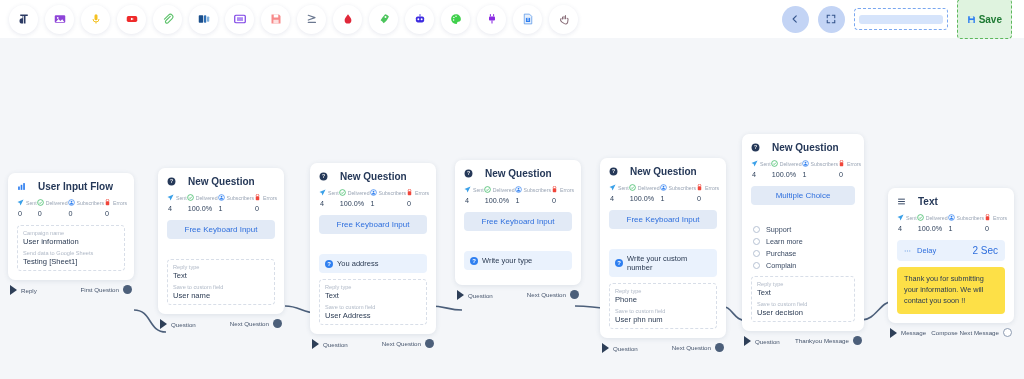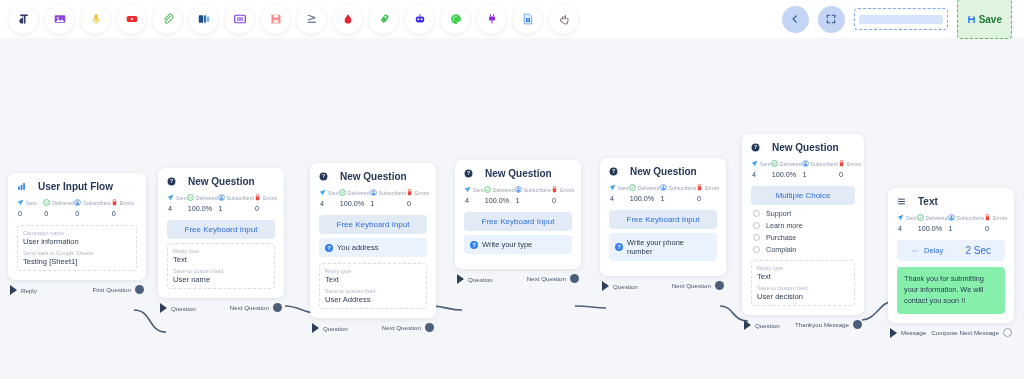--- a/index.html
+++ b/index.html
@@ -79,21 +79,21 @@
   .node-head .hicon { display: flex; align-items: center; }
 
   .stats { display: flex; margin-bottom: 7px; }
   .stat { flex: 1; text-align: left; }
   .stat-lbl { display: flex; align-items: center; gap: 2px; font-size: 5.2px; color: #9aa5b5; white-space: nowrap; }
   .stat-val { font-size: 7.2px; color: #30425c; margin-top: 3px; padding-left: 1px; }
 
   .pill {
     background: #e2eaf6; border-radius: 4px;
     text-align: center; color: #2f6fdd;
-    font-size: 8px; padding: 5px 0; margin-bottom: 4px;
+    font-size: 8px; padding: 5px 0; margin-bottom: 20px;
   }
   .qbox {
     background: #eaf2fd; border-radius: 4px;
     display: flex; align-items: center; gap: 4px;
     padding: 5px 6px; margin-bottom: 6px;
   }
   .qbox .qtext { font-size: 7.5px; color: #2b3b53; }
   .qdot {
     width: 8px; height: 8px; border-radius: 50%;
     background: #2f7ff0; color: #fff; font-size: 6px;
@@ -107,25 +107,25 @@
   .choice-lbl { font-size: 7.2px; color: #3a4a63; }
 
   .meta { border: 1px dashed #d8dee8; border-radius: 4px; padding: 4px 5px; }
   .meta-lbl { font-size: 5.6px; color: #b0b9c7; }
   .meta-val { font-size: 7.6px; color: #2b3b53; margin: 1px 0 4px 0; }
   .meta-val.last { margin-bottom: 0; }
 
   .delay {
     background: #eaf2fd; border-radius: 4px;
     display: flex; align-items: center; justify-content: space-between;
-    padding: 5px 14px; margin-bottom: 6px;
+    padding: 5px 7px; margin-bottom: 6px;
   }
   .delay-left { display: flex; align-items: center; gap: 4px; font-size: 7.5px; color: #2f6fdd; }
   .delay-right { font-size: 10px; color: #2f6fdd; text-align: right; }
-  .msgbox { background: #86efac; border-radius: 4px; padding: 7px 7px; }
+  .msgbox { background: #fde047; border-radius: 4px; padding: 7px 7px; }
   .msgbox p { margin: 0; font-size: 7.3px; color: #2b3b53; line-height: 1.5; }
 
   
   .ports {
     position: relative;
     margin-top: 5px;
     height: 14px;
   }
   .port { position: absolute; display: flex; align-items: center; gap: 4px; top: 0; }
   .port.left { left: 2px; }
@@ -277,21 +277,21 @@
 
     <svg class="edges">
       <path d="M134,272 C152,272 148,294 166,294" stroke="#4c5f7a" stroke-width="1.6" fill="none"></path>
       <path d="M285,268 C300,268 302,275 317,275" stroke="#4c5f7a" stroke-width="1.6" fill="none"></path>
       <path d="M430,268 C446,268 448,272 462,272" stroke="#4c5f7a" stroke-width="1.6" fill="none"></path>
       <path d="M575,268 C591,268 593,270 606,270" stroke="#4c5f7a" stroke-width="1.6" fill="none"></path>
       <path d="M720,268 C734,268 732,283 748,283" stroke="#4c5f7a" stroke-width="1.6" fill="none"></path>
       <path d="M862,282 C876,282 880,263 894,263" stroke="#4c5f7a" stroke-width="1.6" fill="none"></path>
     </svg>
 
-    <div class="node" style="left:8px; top:135px; width:138px;">
+    <div class="node" style="left:8px; top:135px; width:126px;">
       <div class="node-body">
         <div class="node-head">
           <span class="hicon">
             <svg width="9" height="9" viewBox="0 0 16 16">
                 <rect x="2" y="8" width="3" height="6" fill="#2f7ff0"></rect>
                 <rect x="6.5" y="5" width="3" height="9" fill="#2f7ff0"></rect>
                 <rect x="11" y="2" width="3" height="12" fill="#2f7ff0"></rect>
               </svg>
           </span>
           <span>User Input Flow</span>
@@ -627,21 +627,27 @@
                   <path d="M5 5V3.4a3 3 0 0 1 6 0V5" stroke="#f0453a" stroke-width="1.6" fill="none"></path>
                 </svg>
                 <span>Errors</span>
               </div>
             <div class="stat-val">0</div>
           </div>
         </div>
         <div class="pill">Free Keyboard Input</div>
         <div class="qbox">
           <span class="qdot">?</span>
-          <span class="qtext">Write your phone number</span>
+          <span class="qtext">Write your custom number</span>
+        </div>
+        <div class="meta">
+          <div class="meta-lbl">Reply type</div>
+          <div class="meta-val">Phone</div>
+          <div class="meta-lbl">Save to custom field</div>
+          <div class="meta-val last">User phn num</div>
         </div>
       </div>
       <div class="ports">
         <div class="port left">
           <span class="arrow-in"></span>
           <span class="port-lbl">Question</span>
         </div>
         <div class="port right">
           <span class="port-lbl">Next Question</span>
           <span class="knob"></span>

